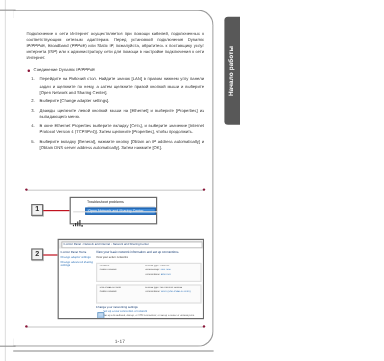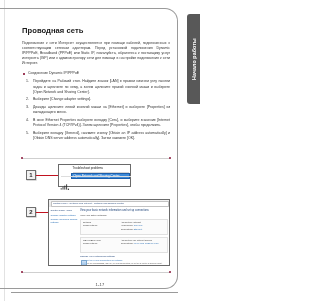--- a/index.html
+++ b/index.html
@@ -239,21 +239,20 @@
 
   <div class="outer-left"></div>
   <div class="page-border"></div>
   <div class="edge-line-top"></div>
   <div class="edge-line-bottom"></div>
 
   <div class="side-tab"></div>
   <div class="side-tab-label">Начало работы</div>
 
   <div class="content">
-    <h1 class="title">Проводная сеть</h1>
     <p class="intro">Подключение к сети Интернет осуществляется при помощи кабелей, подключенных к соответствующим сетевым адаптерам. Перед установкой подключения Dynamic IP/PPPoE, Broadband (PPPoE) или Static IP, пожалуйста, обратитесь к поставщику услуг интернета (ISP) или к администратору сети для помощи в настройке подключения к сети Интернет.</p>
 
     <ul class="bullets">
       <li>
         <span class="dot"></span>
         <span>Соединение Dynamic IP/PPPoE</span>
       </li>
     </ul>
 
     <ol class="steps">

